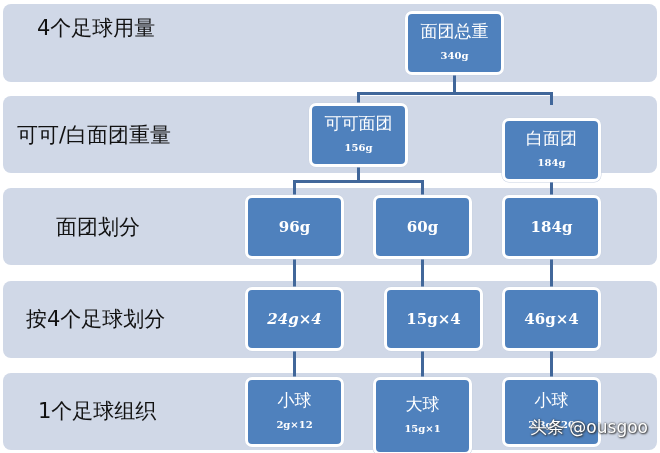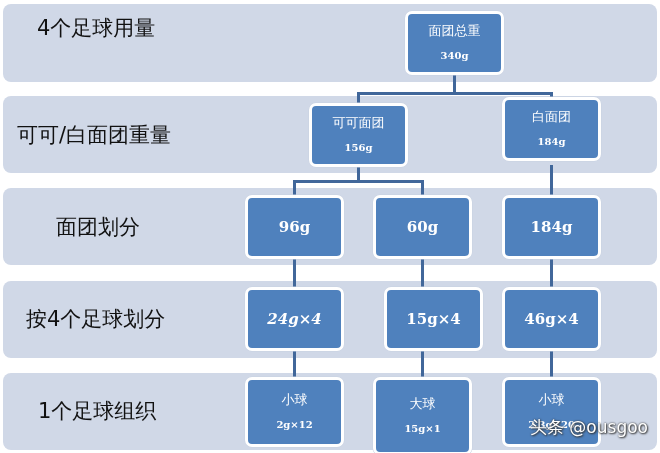--- a/index.html
+++ b/index.html
@@ -15,21 +15,21 @@
     position: absolute; font-size: 21px; color: #111; white-space: nowrap;
     font-family: "DejaVu Sans", sans-serif;
   }
   .node {
     position: absolute; box-sizing: border-box;
     background: #4F81BD; border: 3px solid #ffffff; border-radius: 7px;
     color: #ffffff; text-align: center;
     display: flex; flex-direction: column; justify-content: center; align-items: center;
     box-shadow: 0 0 0 0.5px #c8d2e2;
   }
-  .node .t1 { font-size: 13px; line-height: 20px; margin-bottom: 6px; font-family: "DejaVu Sans", sans-serif; }
+  .node .t1 { font-size: 17px; line-height: 20px; margin-bottom: 6px; font-family: "DejaVu Sans", sans-serif; }
   .node .t2 { font-size: 10px; line-height: 18px; font-weight: bold; font-family: "DejaVu Serif", "Liberation Serif", serif; }
   .node.single .t2 { font-size: 15px; }
   .line { position: absolute; background: #41679A; }
   .watermark {
     position: absolute; right: 12px; bottom: 14px; font-size: 17px; color: #ffffff;
     text-shadow: 0 0 2px #333, 1px 1px 2px #333; font-family: "DejaVu Sans", sans-serif;
   }
 </style>
 </head>
 <body>
@@ -68,21 +68,21 @@
 
 <div class="node" style="left:405px;top:11px;width:99px;height:64px;">
   <div class="t1">面团总重</div>
   <div class="t2">340g</div>
 </div>
 
 <div class="node" style="left:309px;top:103px;width:99px;height:64px;">
   <div class="t1">可可面团</div>
   <div class="t2">156g</div>
 </div>
-<div class="node" style="left:502px;top:97px;width:99px;height:64px;">
+<div class="node" style="left:502px;top:118px;width:99px;height:64px;">
   <div class="t1">白面团</div>
   <div class="t2">184g</div>
 </div>
 
 <div class="node single" style="left:245px;top:195px;width:99px;height:64px;">
   <div class="t2">96g</div>
 </div>
 <div class="node single" style="left:373px;top:195px;width:99px;height:64px;">
   <div class="t2">60g</div>
 </div>

